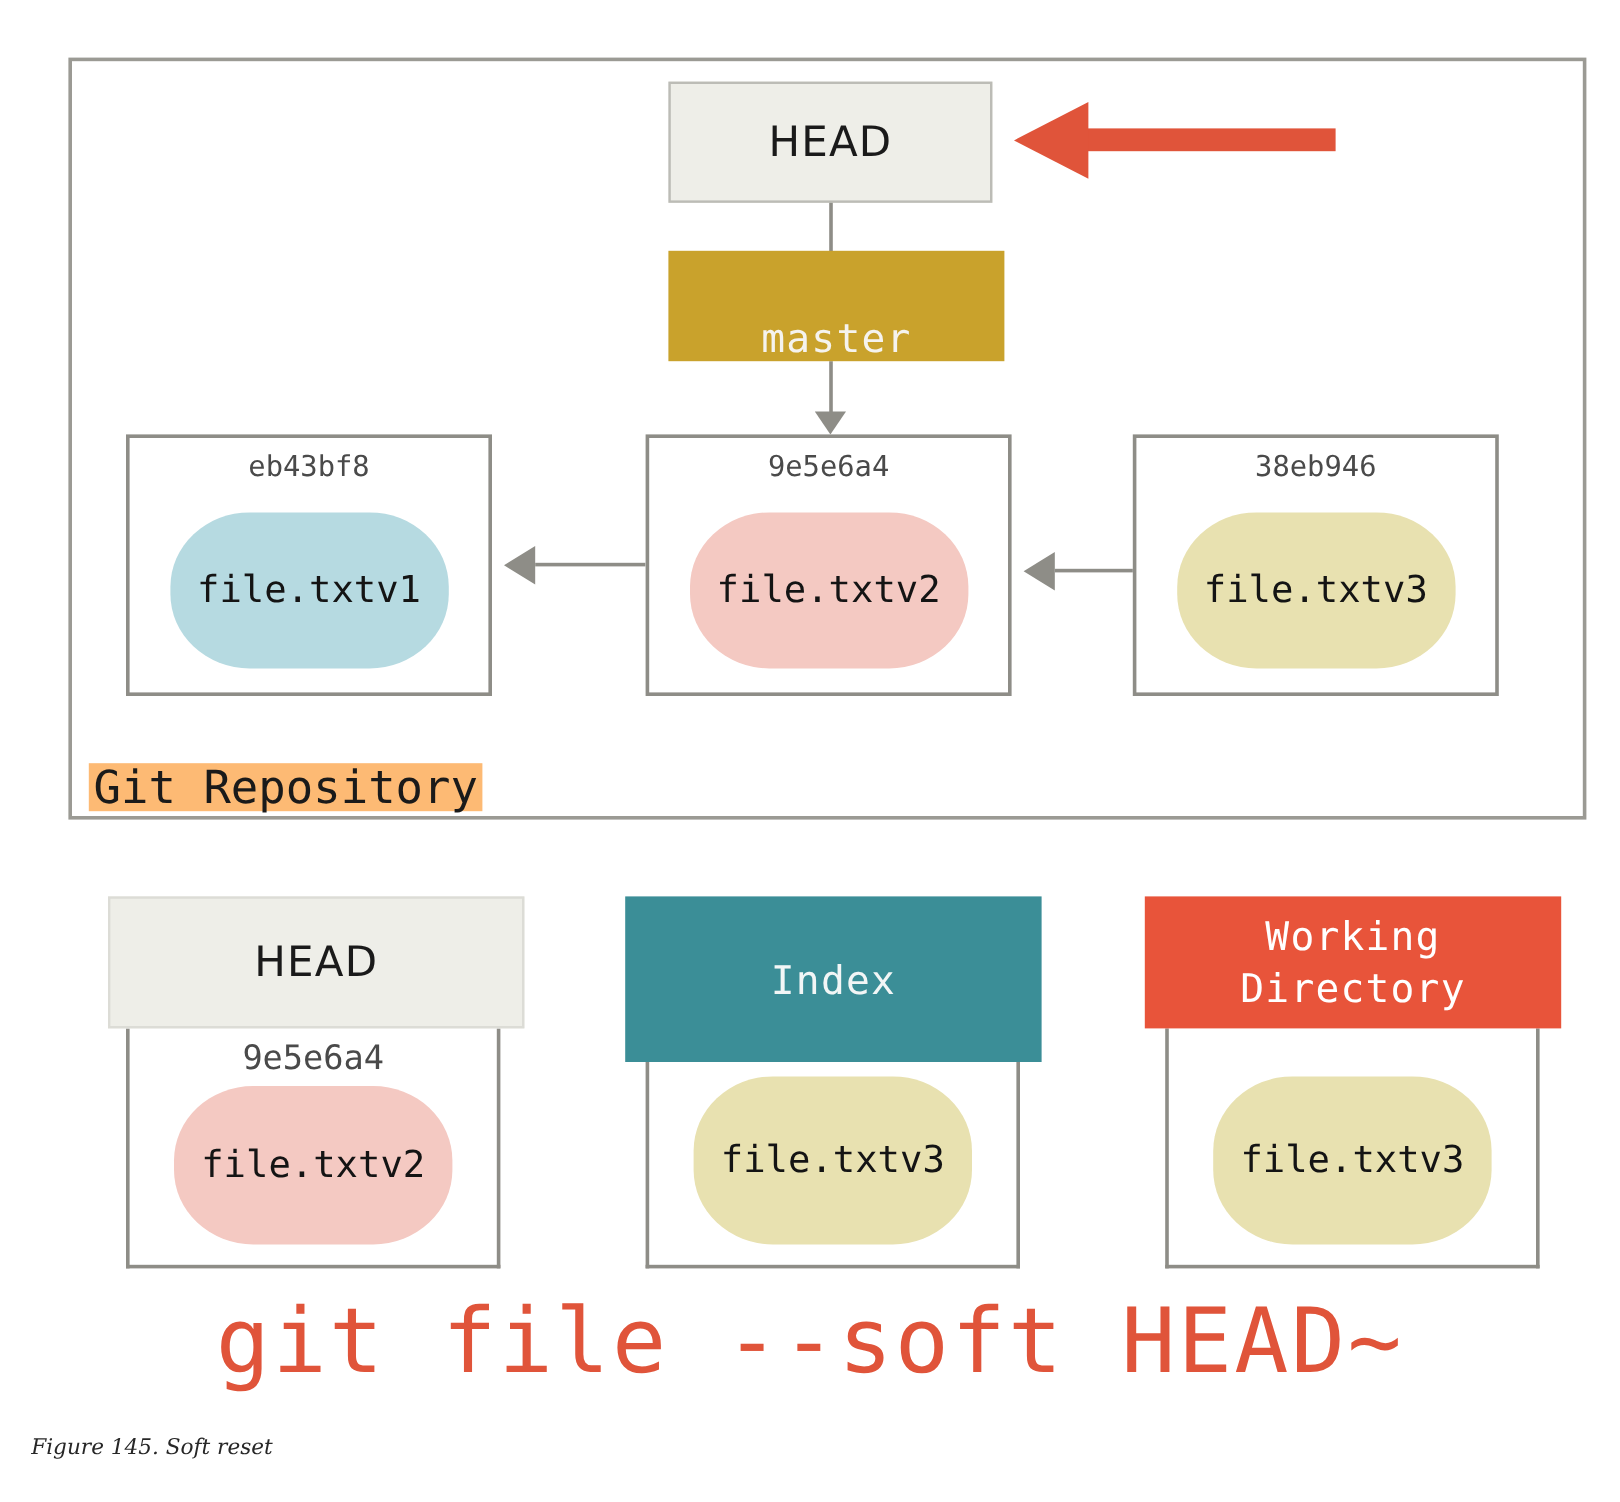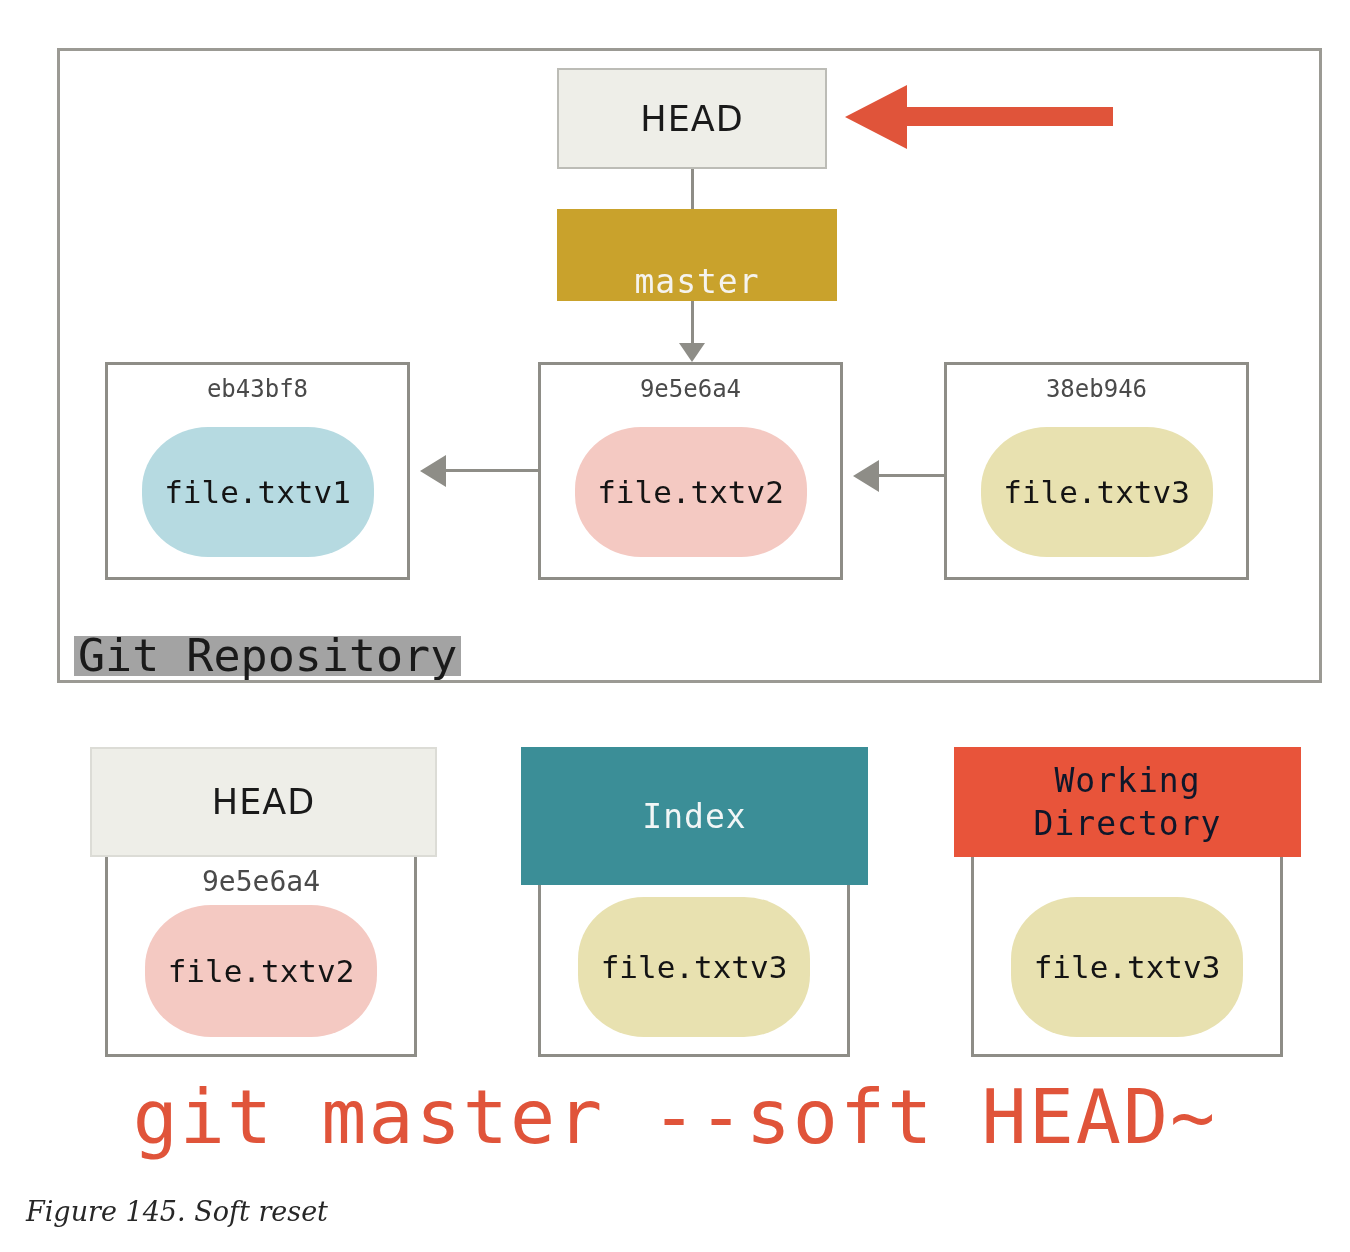--- a/index.html
+++ b/index.html
@@ -31,24 +31,24 @@
     height: 635px;
     border: 3px solid #9b9a94;
     box-sizing: border-box;
     background: transparent;
   }
   .repo-label {
     position: absolute;
     left: 74px;
     top: 636px;
     font-family: "DejaVu Sans Mono", monospace;
-    font-size: 45px;
+    font-size: 38px;
     color: #1a1a1a;
     letter-spacing: 0px;
-    background: #a3a3a3;
+    background: #fdba74;
     padding: 0 4px;
     white-space: nowrap;
     line-height: 40px;
   }
 
   
   .head-box {
     position: absolute;
     left: 557px;
     top: 68px;
@@ -215,21 +215,21 @@
   }
   .area-header.index {
     left: 521px; top: 747px; width: 347px; height: 138px;
     background: #3b8e97;
   }
   .area-header.index .hl { color: #f2f6f6; }
   .area-header.workdir {
     left: 954px; top: 747px; width: 347px; height: 110px;
     background: #e8543a;
   }
-  .area-header.workdir .hl { color: #0f172a; }
+  .area-header.workdir .hl { color: #ffffff; }
 
   .area-body {
     position: absolute;
     top: 857px;
     width: 312px;
     height: 200px;
     border: 3px solid #8e8d87;
     border-top: none;
     box-sizing: border-box;
     background: #ffffff;
@@ -263,21 +263,21 @@
     letter-spacing: 2px;
     white-space: nowrap;
   }
 
   .figure-caption {
     position: absolute;
     left: 26px;
     top: 1196px;
     font-family: "DejaVu Serif", serif;
     font-style: italic;
-    font-size: 27px;
+    font-size: 18px;
     color: #272727;
     white-space: nowrap;
   }
 </style>
 </head>
 <body>
 
 <div class="stage">
 
   <div class="repo-frame"></div>
@@ -354,17 +354,17 @@
     <span class="hl">Working</span>
     <span class="hl">Directory</span>
   </div>
   <div class="area-body workdir">
     <div class="blob yellow">
       <span class="ln">file.txt</span>
       <span class="ln">v3</span>
     </div>
   </div>
 
-  <div class="command">git master --soft HEAD~</div>
+  <div class="command">git file --soft HEAD~</div>
 
   <div class="figure-caption">Figure 145. Soft reset</div>
 
 </div>
 
 </body></html>

